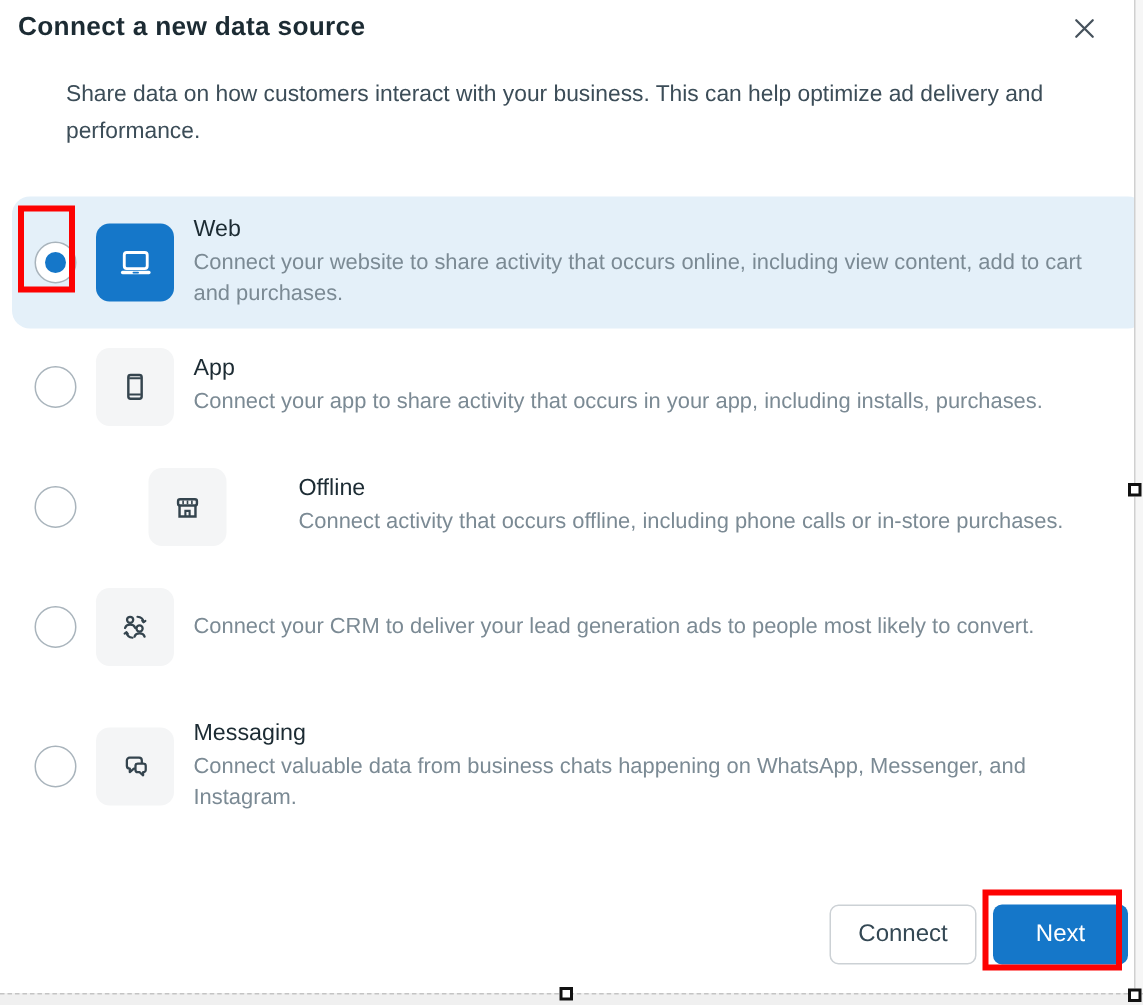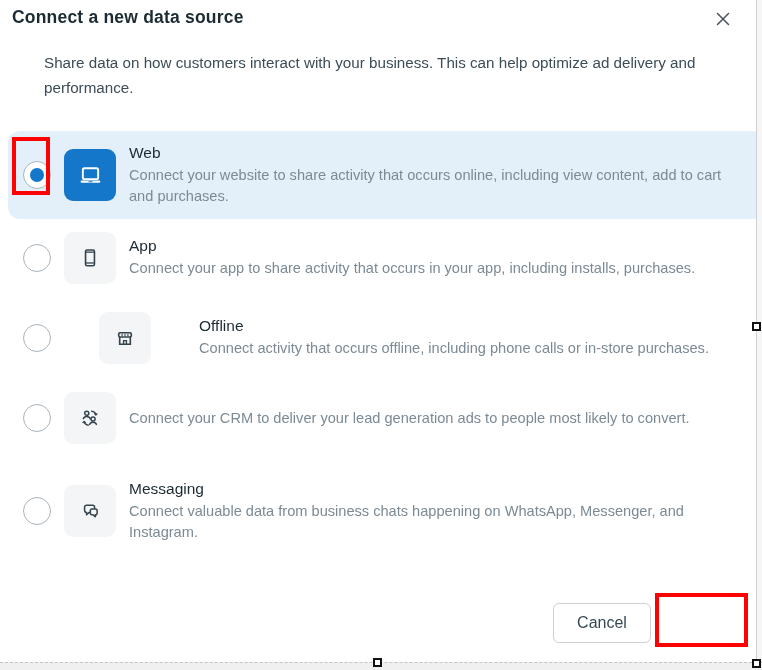--- a/index.html
+++ b/index.html
@@ -199,21 +199,22 @@
           <path d="M12.3 11.6 a1.4 1.4 0 0 1 1.4-1.4 h3.5 a1.4 1.4 0 0 1 1.4 1.4 v2.5 a1.4 1.4 0 0 1-1.4 1.4 h-.2 v1.9 l-2.2-1.9 h-1.1 a1.4 1.4 0 0 1-1.4-1.4 z" fill="#f4f5f6" stroke="#34444e" stroke-width="1.4" stroke-linejoin="round"></path>
         </svg>
       </span>
     </div>
     <div class="texts">
       <div class="opt-title">Messaging</div>
       <div class="opt-desc">Connect valuable data from business chats happening on WhatsApp, Messenger, and Instagram.</div>
     </div>
   </div>
 
-  <button class="btn-cancel">Cancel</button>
+  <button class="btn-cancel">Connect</button>
+  <button class="btn-next">Next</button>
 </div>
 
 <div class="ann ann-radio"></div>
 <div class="ann ann-next"></div>
 
 <div class="right-strip"></div>
 <div class="bottom-strip"></div>
 <div class="handle handle-right"></div>
 <div class="handle handle-bottom"></div>
 <div class="handle handle-corner"></div>

